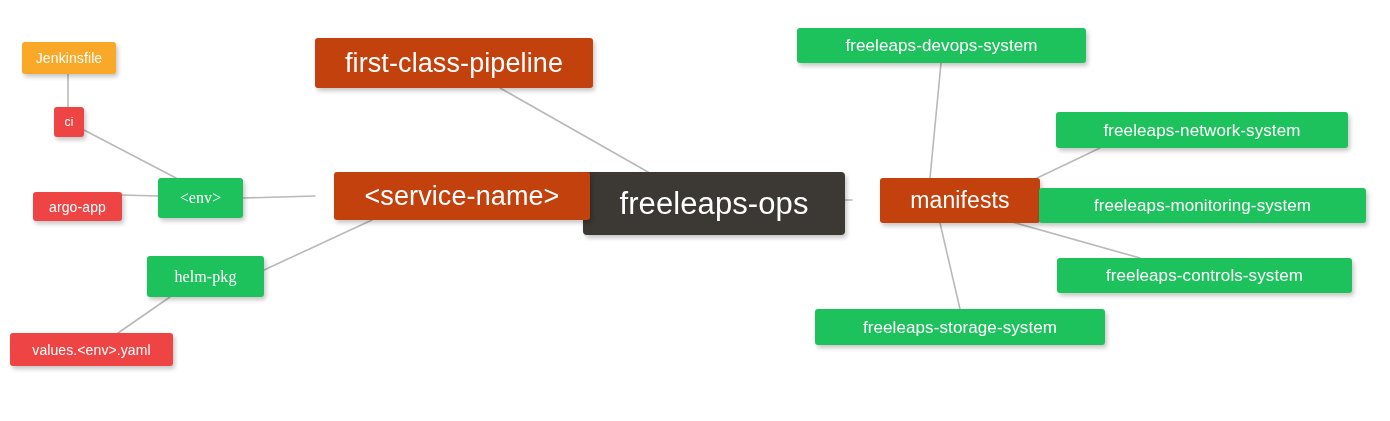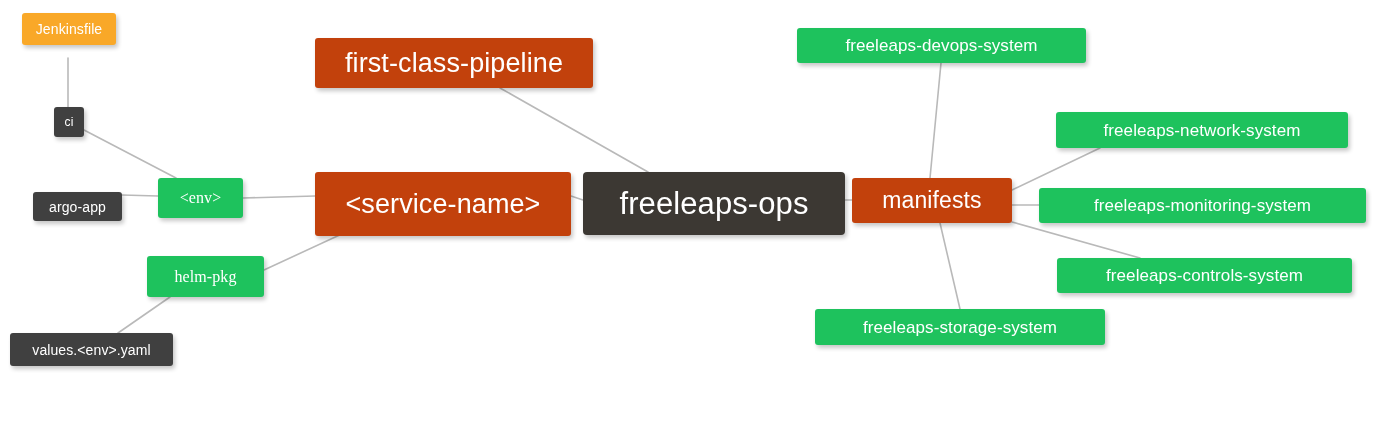--- a/index.html
+++ b/index.html
@@ -40,26 +40,26 @@
     box-shadow: 2px 3px 4px rgba(0,0,0,0.22);
     text-align: center;
   }
   .node.root {
     background: #3c3833;
     border-radius: 4px;
   }
   .node.blue   { background: #c2410c; }
   .node.green  { background: #1ec25d; text-align: center; }
   .node.orange { background: #f9a828; }
-  .node.red    { background: #404040; }
+  .node.red    { background: #ef4444; }
 
   
   .sz-root   { font-size: 31px; }
   .sz-xl     { font-size: 27px; }
-  .sz-lg     { font-size: 23px; }
+  .sz-lg     { font-size: 23px; margin-left: 28px; }
   .sz-md     { font-size: 16px; font-family: Liberation Serif, serif; }
   .sz-sm     { font-size: 17px; }
   .sz-xs     { font-size: 14px; }
   .sz-xxs    { font-size: 12px; }
 </style>
 </head>
 <body>
 
 <div id="canvas">
   <svg id="edges" viewBox="0 0 1390 421" xmlns="http://www.w3.org/2000/svg">
@@ -73,28 +73,28 @@
       <line x1="68" y1="107" x2="68" y2="58" stroke="#b9b9b9" stroke-width="1.6" stroke-linecap="round"></line>
       <line x1="170" y1="297" x2="118" y2="333" stroke="#b9b9b9" stroke-width="1.6" stroke-linecap="round"></line>
       <line x1="930" y1="178" x2="941" y2="63" stroke="#b9b9b9" stroke-width="1.6" stroke-linecap="round"></line>
       <line x1="1012" y1="190" x2="1100" y2="148" stroke="#b9b9b9" stroke-width="1.6" stroke-linecap="round"></line>
       <line x1="1012" y1="205" x2="1050" y2="205" stroke="#b9b9b9" stroke-width="1.6" stroke-linecap="round"></line>
       <line x1="1012" y1="222" x2="1140" y2="258" stroke="#b9b9b9" stroke-width="1.6" stroke-linecap="round"></line>
       <line x1="940" y1="223" x2="960" y2="309" stroke="#b9b9b9" stroke-width="1.6" stroke-linecap="round"></line>
     </svg>
   <div id="nodes">
       <div class="node root sz-root" style="left: 583px; top: 172px; width: 262px; height: 63px;">freeleaps-ops</div>
-      <div class="node blue sz-xl" style="left: 315px; top: 172px; width: 256px; height: 64px;">&lt;service-name&gt;</div>
+      <div class="node blue sz-xl" style="left: 334px; top: 172px; width: 256px; height: 48px;">&lt;service-name&gt;</div>
       <div class="node blue sz-xl" style="left: 315px; top: 38px; width: 278px; height: 50px;">first-class-pipeline</div>
       <div class="node blue sz-lg" style="left: 852px; top: 178px; width: 160px; height: 45px;">manifests</div>
       <div class="node green sz-md" style="left: 158px; top: 178px; width: 85px; height: 40px;">&lt;env&gt;</div>
       <div class="node green sz-md" style="left: 147px; top: 256px; width: 117px; height: 41px;">helm-pkg</div>
       <div class="node green sz-sm" style="left: 797px; top: 28px; width: 289px; height: 35px;">freeleaps-devops-system</div>
       <div class="node green sz-sm" style="left: 1056px; top: 112px; width: 292px; height: 36px;">freeleaps-network-system</div>
       <div class="node green sz-sm" style="left: 1039px; top: 188px; width: 327px; height: 35px;">freeleaps-monitoring-system</div>
       <div class="node green sz-sm" style="left: 1057px; top: 258px; width: 295px; height: 35px;">freeleaps-controls-system</div>
       <div class="node green sz-sm" style="left: 815px; top: 309px; width: 290px; height: 36px;">freeleaps-storage-system</div>
-      <div class="node orange sz-xs" style="left: 22px; top: 13px; width: 94px; height: 32px;">Jenkinsfile</div>
+      <div class="node orange sz-xs" style="left: 22px; top: 42px; width: 94px; height: 32px;">Jenkinsfile</div>
       <div class="node red sz-xxs" style="left: 54px; top: 107px; width: 30px; height: 30px;">ci</div>
       <div class="node red sz-xs" style="left: 33px; top: 192px; width: 89px; height: 29px;">argo-app</div>
       <div class="node red sz-xs" style="left: 10px; top: 333px; width: 163px; height: 33px;">values.&lt;env&gt;.yaml</div>
     </div>
 </div>
 
 </body></html>

